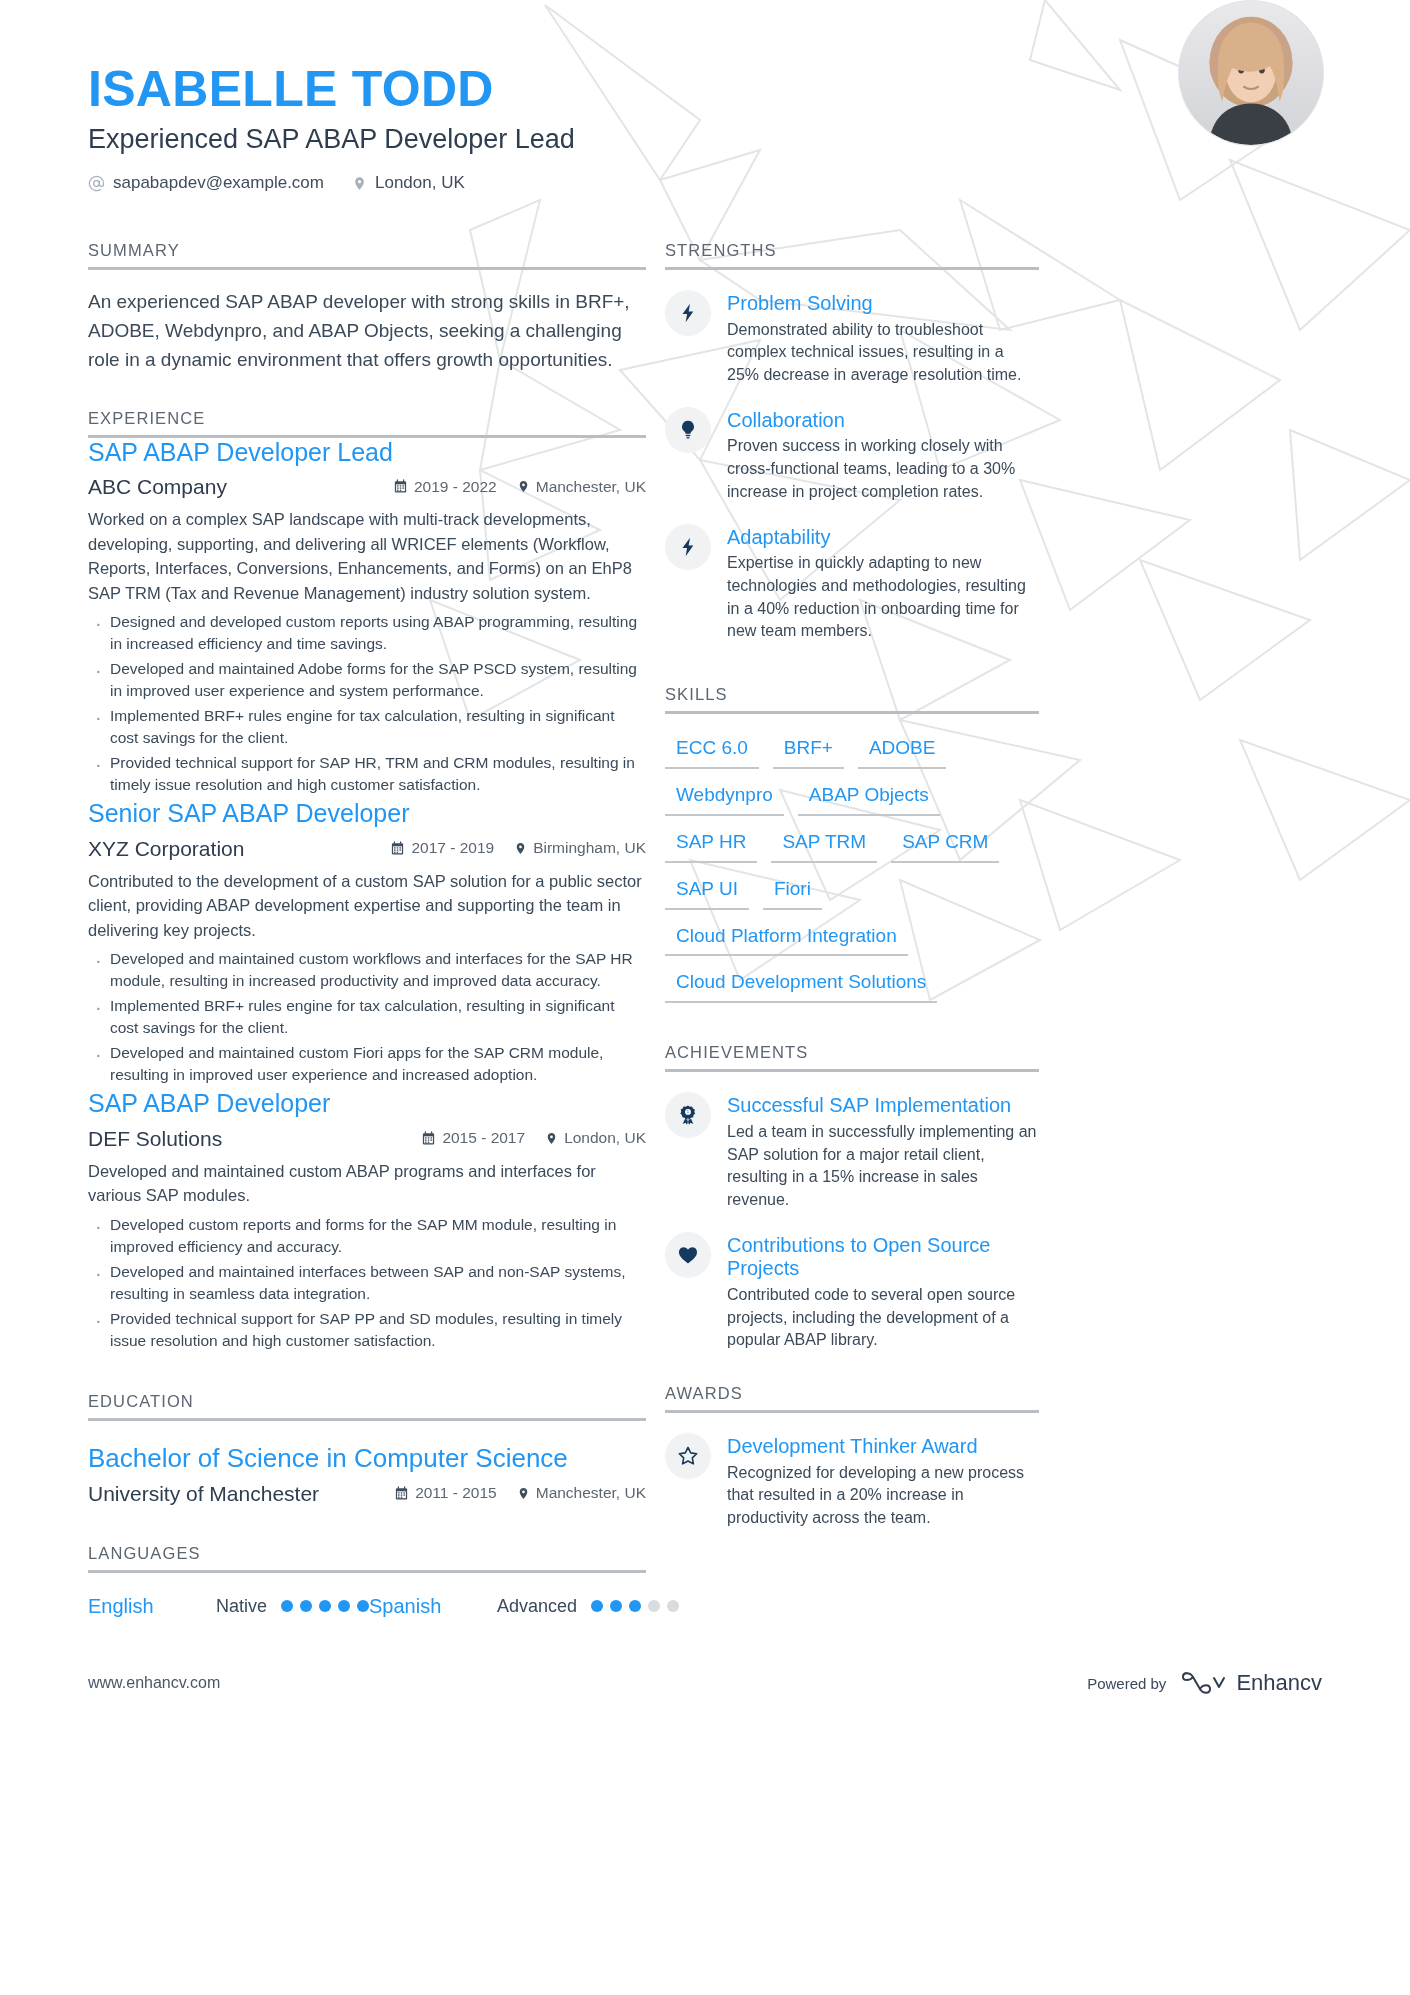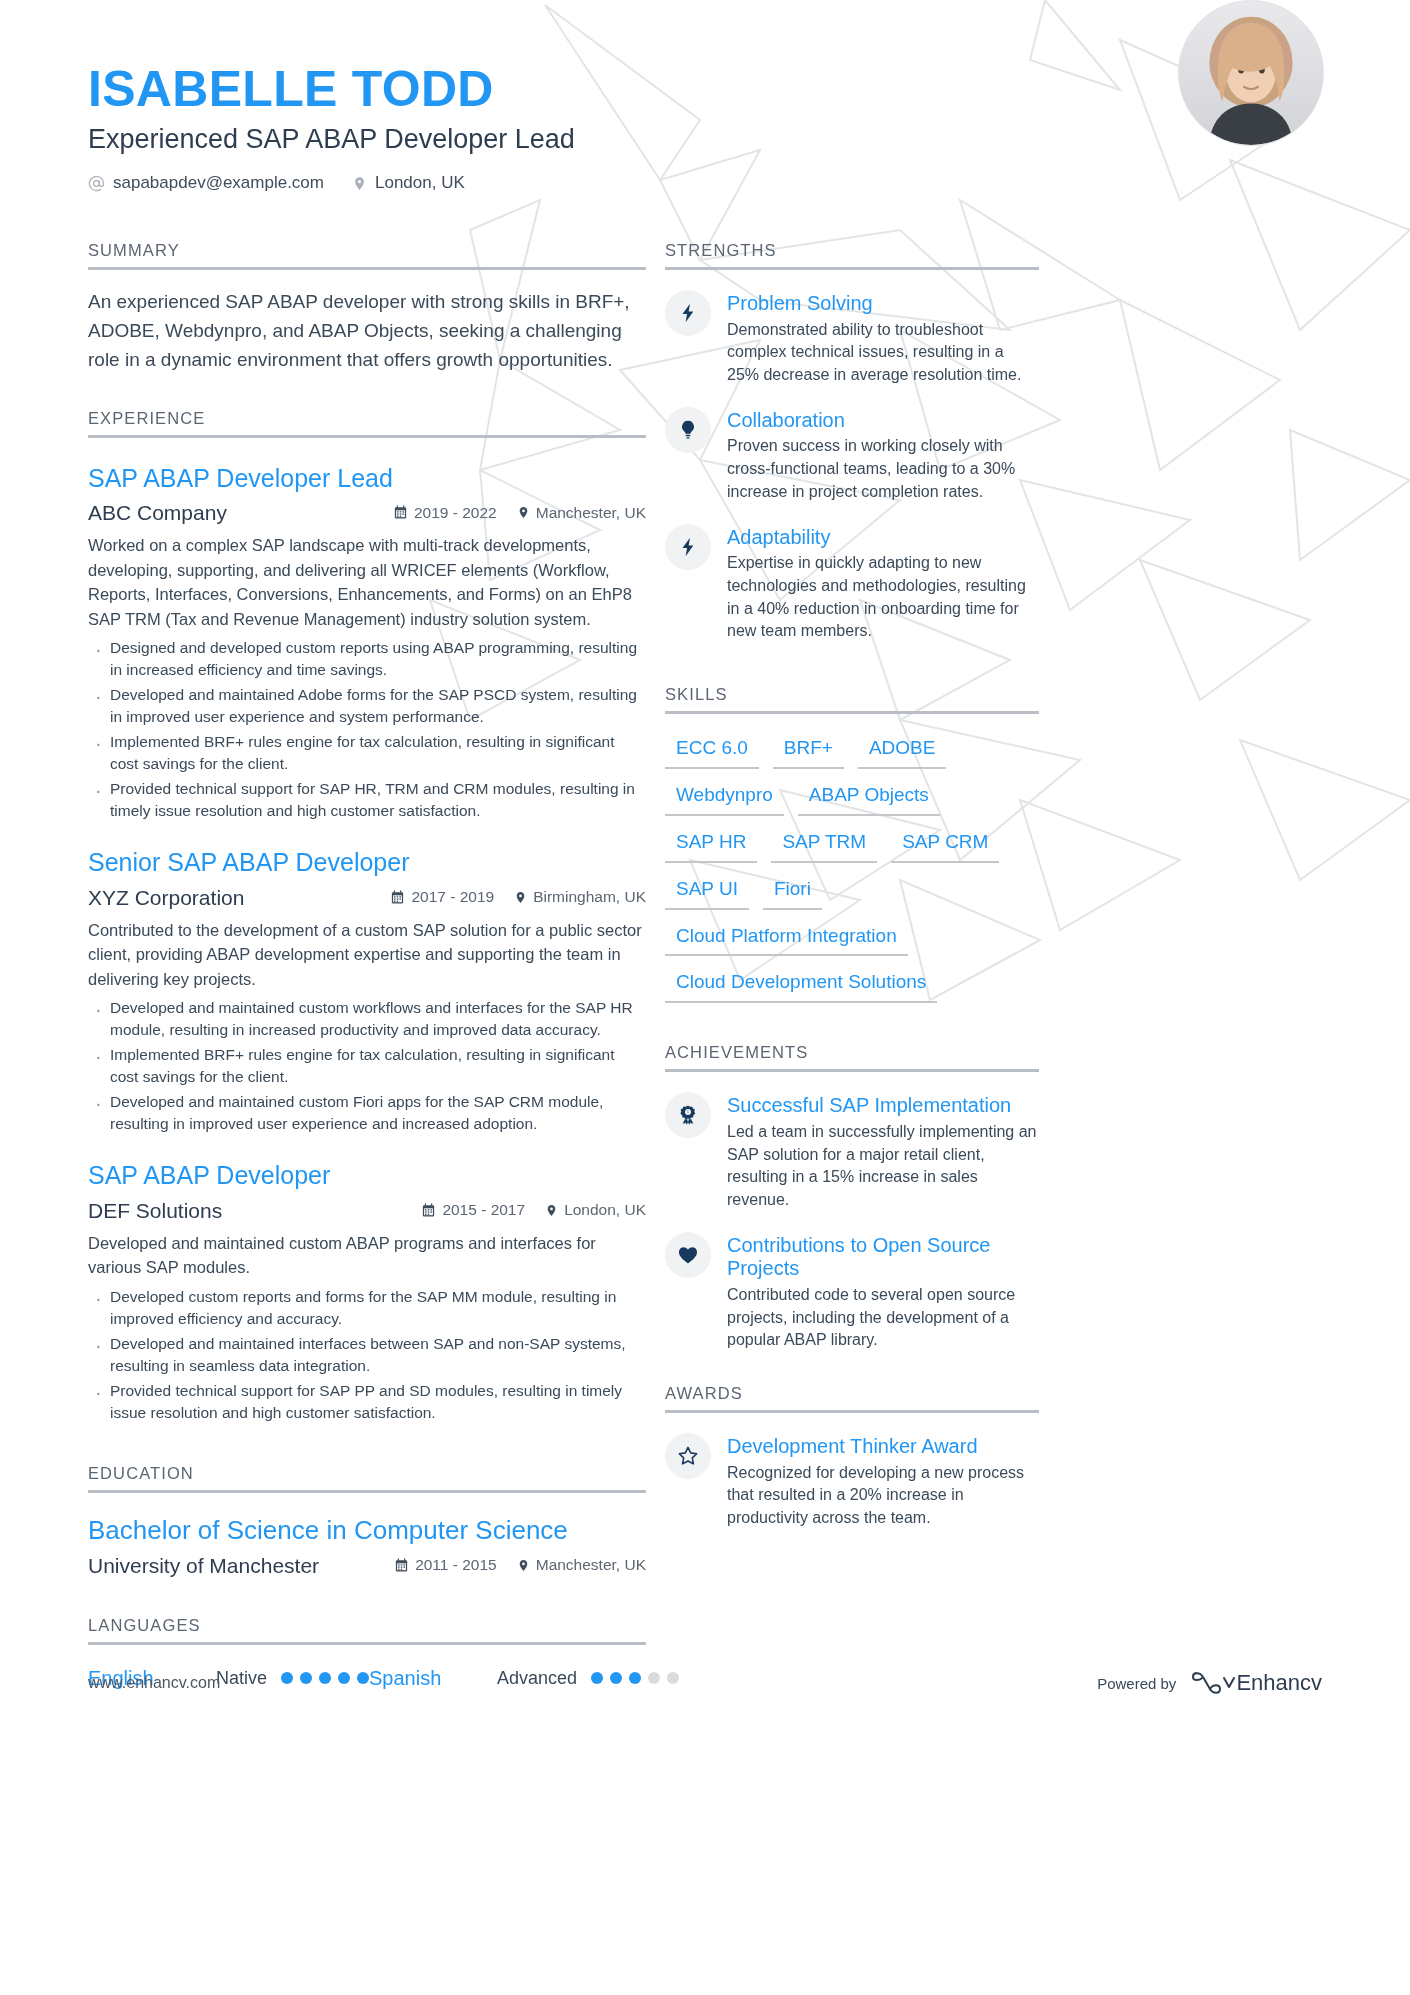--- a/index.html
+++ b/index.html
@@ -40,21 +40,21 @@
   .sec-title {
     font-size: 16.5px; letter-spacing: 1.1px; color: #5b6672;
     text-transform: uppercase; padding-bottom: 7px;
   }
   .sec-rule { height: 3px; background: #b9bec4; width: 100%; }
   .section { margin-bottom: 4px; }
 
   .summary-text { font-size: 19px; line-height: 1.52; color: #3b4a59; margin-top: 18px; }
 
   
-  .entry { margin-top: 26px; }
+  .entry { }
   .entry-title { font-size: 25px; color: #2196f3; font-weight: 400; line-height: 1.15; }
   .entry-meta { display: flex; align-items: baseline; margin-top: 9px; }
   .entry-company { font-size: 21px; color: #2e3d4f; flex: 1; }
   .meta-chip { display: inline-flex; align-items: center; gap: 6px; font-size: 15.5px; color: #5b6672; margin-left: 20px; }
   .meta-chip .ic { color: #3f4d5c; display: inline-flex; }
   .entry-desc { font-size: 16.5px; line-height: 1.48; color: #3b4a59; margin-top: 8px; }
   ul.bullets { list-style: none; margin-top: 6px; }
   ul.bullets li {
     position: relative; padding-left: 22px; font-size: 15.5px;
     line-height: 1.42; color: #3b4a59; margin-bottom: 3px;
@@ -97,21 +97,21 @@
   }
 
   
   .footer {
     position: absolute; left: 88px; right: 88px; bottom: 58px;
     display: flex; align-items: center; justify-content: space-between;
   }
   .footer-url { font-size: 16px; color: #4b5763; }
   .powered { display: flex; align-items: center; gap: 14px; }
   .powered-label { font-size: 15px; color: #3b4a59; }
-  .brand { display: flex; align-items: flex-start; }
+  .brand { display: flex; align-items: flex-start; gap: 10px; }
   .brand-name { font-size: 22px; color: #2e3d4f; }
 
   .mt-right-gap { margin-top: 42px; }
   .mt-right-gap2 { margin-top: 40px; }
 </style>
 </head>
 <body>
 
 <svg class="bg-poly" viewBox="0 0 1410 1995" fill="none">
   <g stroke="#e2e4e6" stroke-width="2" fill="none">

